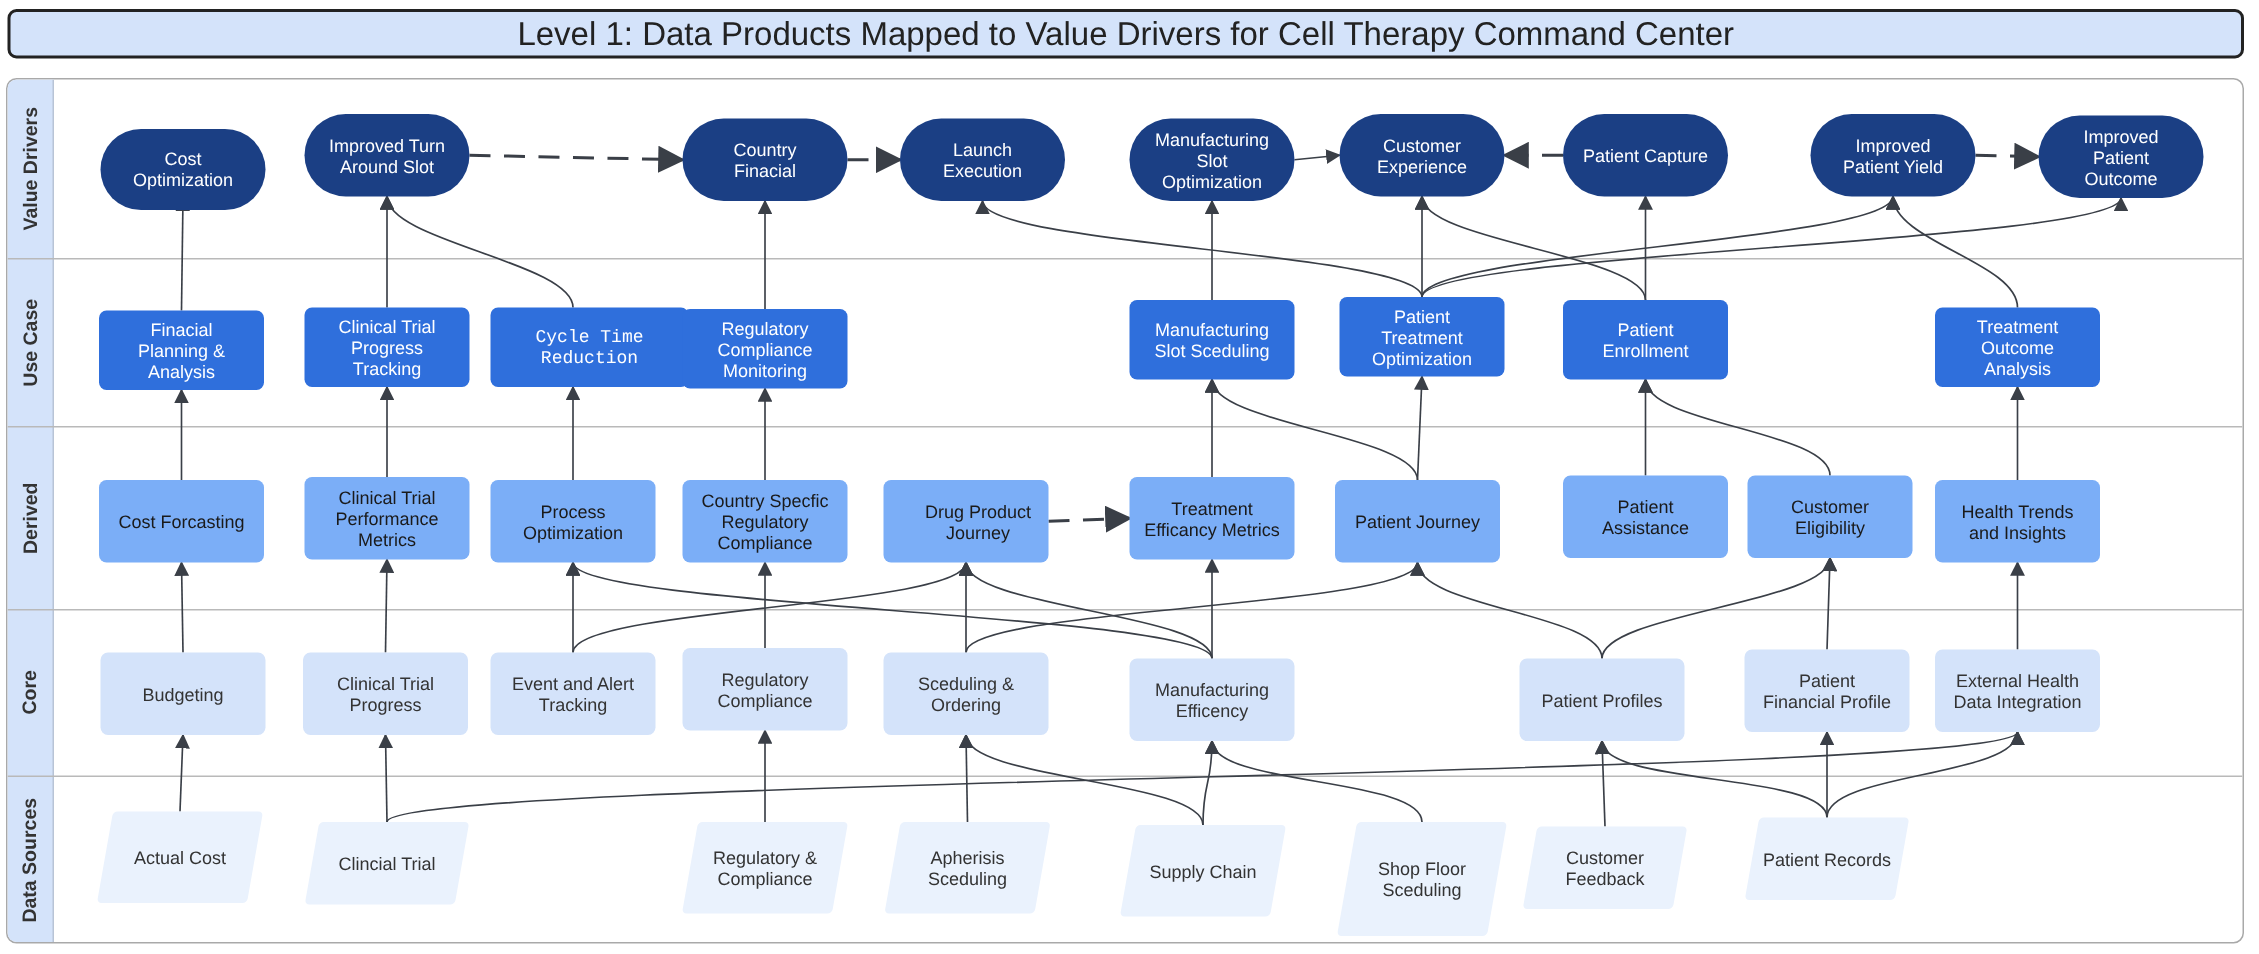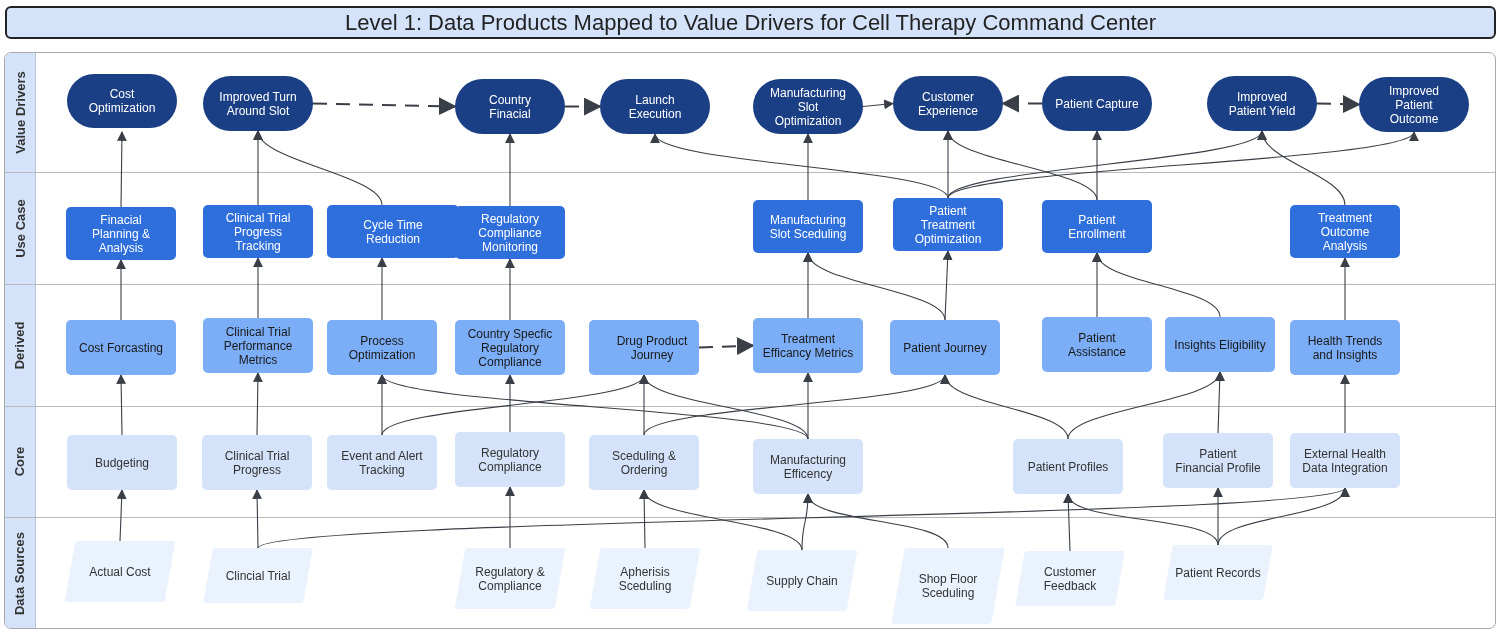--- a/index.html
+++ b/index.html
@@ -104,21 +104,21 @@
     <path d="M1097,200 L1097,131" fill="none" stroke="#3a3f47" stroke-width="1.1" marker-end="url(#arr)"></path>
     <path d="M1345,205 C1345,175 1262,161 1262,131" fill="none" stroke="#3a3f47" stroke-width="1.1" marker-end="url(#arr)"></path>
     <path d="M313,103.5 L455,106.5" fill="none" stroke="#3a3f47" stroke-width="2" stroke-dasharray="14 9" marker-end="url(#arr)"></path>
     <path d="M565,106.5 L600,106.5" fill="none" stroke="#3a3f47" stroke-width="2" stroke-dasharray="14 9" marker-end="url(#arr)"></path>
     <path d="M863,106.5 L893,103.5" fill="none" stroke="#3a3f47" stroke-width="1.1" marker-end="url(#arr)"></path>
     <path d="M1042,103.5 L1003,103.5" fill="none" stroke="#3a3f47" stroke-width="2" stroke-dasharray="14 9" marker-end="url(#arr)"></path>
     <path d="M1317,103.5 L1359,104.5" fill="none" stroke="#3a3f47" stroke-width="2" stroke-dasharray="14 9" marker-end="url(#arr)"></path>
   </svg>
 
 <div id="nodes">
-    <div class="node n-driver" style="left: 67px; top: 74px; width: 110px; height: 54px;">Cost
+    <div class="node n-driver" style="left: 67px; top: 86px; width: 110px; height: 54px;">Cost
 Optimization</div>
     <div class="node n-driver" style="left: 203px; top: 76px; width: 110px; height: 55px;">Improved Turn
 Around Slot</div>
     <div class="node n-driver" style="left: 455px; top: 79px; width: 110px; height: 55px;">Country
 Finacial</div>
     <div class="node n-driver" style="left: 600px; top: 79px; width: 110px; height: 55px;">Launch
 Execution</div>
     <div class="node n-driver" style="left: 753px; top: 79px; width: 110px; height: 55px;">Manufacturing
 Slot
 Optimization</div>
@@ -129,21 +129,21 @@
 Patient Yield</div>
     <div class="node n-driver" style="left: 1359px; top: 77px; width: 110px; height: 55px;">Improved
 Patient
 Outcome</div>
     <div class="node n-use" style="left: 66px; top: 207px; width: 110px; height: 53px;">Finacial
 Planning &amp;
 Analysis</div>
     <div class="node n-use" style="left: 203px; top: 205px; width: 110px; height: 53px;">Clinical Trial
 Progress
 Tracking</div>
-    <div class="node n-use" style="left: 327px; top: 205px; width: 132px; height: 53px;">Cycle Time
+    <div class="node n-use" style="left: 327px; top: 205px; width: 132px; height: 53px; font-family: Liberation Mono, monospace;">Cycle Time
 Reduction</div>
     <div class="node n-use" style="left: 455px; top: 206px; width: 110px; height: 53px;">Regulatory
 Compliance
 Monitoring</div>
     <div class="node n-use" style="left: 753px; top: 200px; width: 110px; height: 53px;">Manufacturing
 Slot Sceduling</div>
     <div class="node n-use" style="left: 893px; top: 198px; width: 110px; height: 53px;">Patient
 Treatment
 Optimization</div>
     <div class="node n-use" style="left: 1042px; top: 200px; width: 110px; height: 53px;">Patient
@@ -160,21 +160,21 @@
     <div class="node n-derived" style="left: 455px; top: 320px; width: 110px; height: 55px;">Country Specfic
 Regulatory
 Compliance</div>
     <div class="node n-derived" style="left: 589px; top: 320px; width: 110px; height: 55px; padding-left: 22px;">Drug Product
 Journey</div>
     <div class="node n-derived" style="left: 753px; top: 318px; width: 110px; height: 55px;">Treatment
 Efficancy Metrics</div>
     <div class="node n-derived" style="left: 890px; top: 320px; width: 110px; height: 55px;">Patient Journey</div>
     <div class="node n-derived" style="left: 1042px; top: 317px; width: 110px; height: 55px;">Patient
 Assistance</div>
-    <div class="node n-derived" style="left: 1165px; top: 317px; width: 110px; height: 55px;">Insights Eligibility</div>
+    <div class="node n-derived" style="left: 1165px; top: 317px; width: 110px; height: 55px;">Customer Eligibility</div>
     <div class="node n-derived" style="left: 1290px; top: 320px; width: 110px; height: 55px;">Health Trends
 and Insights</div>
     <div class="node n-core" style="left: 67px; top: 435px; width: 110px; height: 55px;">Budgeting</div>
     <div class="node n-core" style="left: 202px; top: 435px; width: 110px; height: 55px;">Clinical Trial
 Progress</div>
     <div class="node n-core" style="left: 327px; top: 435px; width: 110px; height: 55px;">Event and Alert
 Tracking</div>
     <div class="node n-core" style="left: 455px; top: 432px; width: 110px; height: 55px;">Regulatory
 Compliance</div>
     <div class="node n-core" style="left: 589px; top: 435px; width: 110px; height: 55px;">Sceduling &amp;

